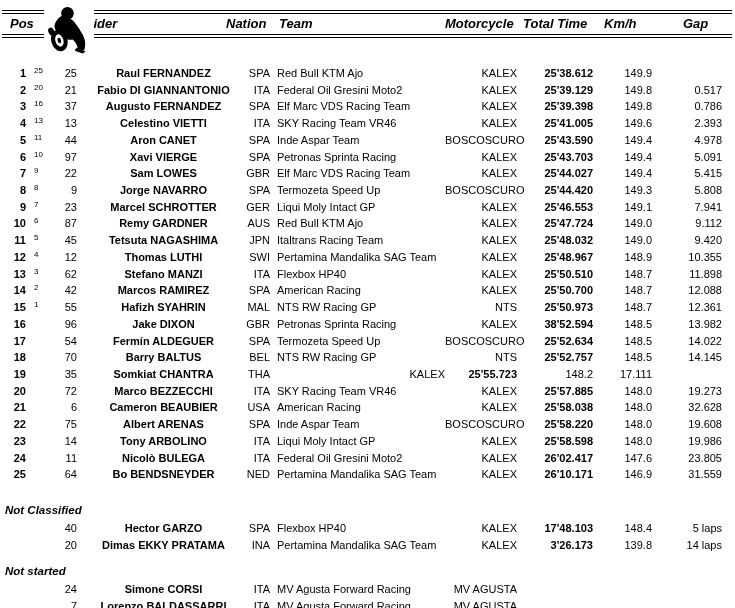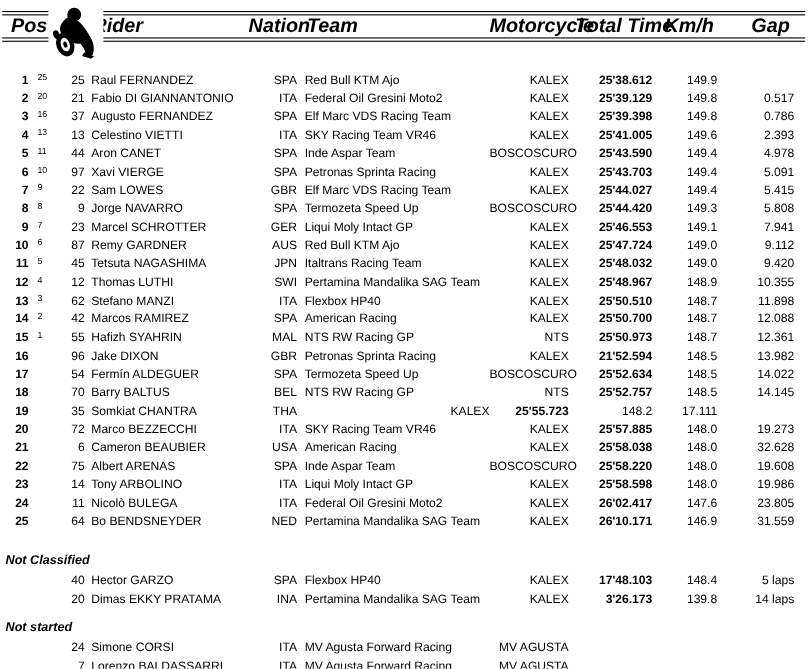--- a/index.html
+++ b/index.html
@@ -8,41 +8,41 @@
     position:relative;width:735px;height:608px;background:#fff;color:#000;
     font-family:"Liberation Sans", sans-serif;
   }
   
   .header-band{
     position:relative;margin:10px 3px 0 2px;height:20px;
     border-top:4px double #000;border-bottom:4px double #000;
   }
   .hlabel{
     position:absolute;top:0;height:20px;line-height:19px;
-    font-size:18px;font-weight:bold;font-style:italic;white-space:nowrap;
+    font-size:13px;font-weight:bold;font-style:italic;white-space:nowrap;
   }
   .h-pos{left:8px;}  .h-rider{left:82px;} .h-nation{left:224px;} .h-team{left:277px;}
   .h-moto{left:443px;} .h-time{left:521px;} .h-kmh{left:602px;} .h-gap{left:681px;}
   .bike-icon{
     position:absolute;left:42px;top:-8px;width:46px;height:50px;
     background:#fff;padding:0 2px;z-index:2;
   }
   .bike-icon svg{display:block;width:42px;height:48px;}
   
   .rows{margin-top:27px;}
   .row{
     display:grid;
     grid-template-columns:26px 24px 27px 167px 26px 175px 72px 76px 59px 70px;
     height:16.72px;line-height:16.72px;font-size:11px;white-space:nowrap;
   }
   .c{overflow:visible;}
   .c-pos{text-align:right;font-weight:bold;}
   .c-pts{font-size:8px;line-height:12px;padding-left:8px;}
   .c-num{text-align:right;}
-  .c-name{padding-left:6px;font-weight:normal;}
+  .c-name{padding-left:6px;font-weight:bold;text-align:center;}
   .c-nat{text-align:right;}
   .c-team{padding-left:7px;}
   .c-moto{text-align:right;}
   .c-time{text-align:right;font-weight:bold;}
   .c-kmh{text-align:right;}
   .c-gap{text-align:right;}
   
   .section-label{
     font-size:11.5px;font-weight:bold;font-style:italic;
     padding-left:5px;height:15px;line-height:15px;
@@ -261,21 +261,21 @@
     <span class="c c-gap">12.361</span>
   </div>
       <div class="row">
     <span class="c c-pos">16</span>
     <span class="c c-pts"></span>
     <span class="c c-num">96</span>
     <span class="c c-name">Jake DIXON</span>
     <span class="c c-nat">GBR</span>
     <span class="c c-team">Petronas Sprinta Racing</span>
     <span class="c c-moto">KALEX</span>
-    <span class="c c-time">21'52.594</span>
+    <span class="c c-time">38'52.594</span>
     <span class="c c-kmh">148.5</span>
     <span class="c c-gap">13.982</span>
   </div>
       <div class="row">
     <span class="c c-pos">17</span>
     <span class="c c-pts"></span>
     <span class="c c-num">54</span>
     <span class="c c-name">Fermín ALDEGUER</span>
     <span class="c c-nat">SPA</span>
     <span class="c c-team">Termozeta Speed Up</span>

